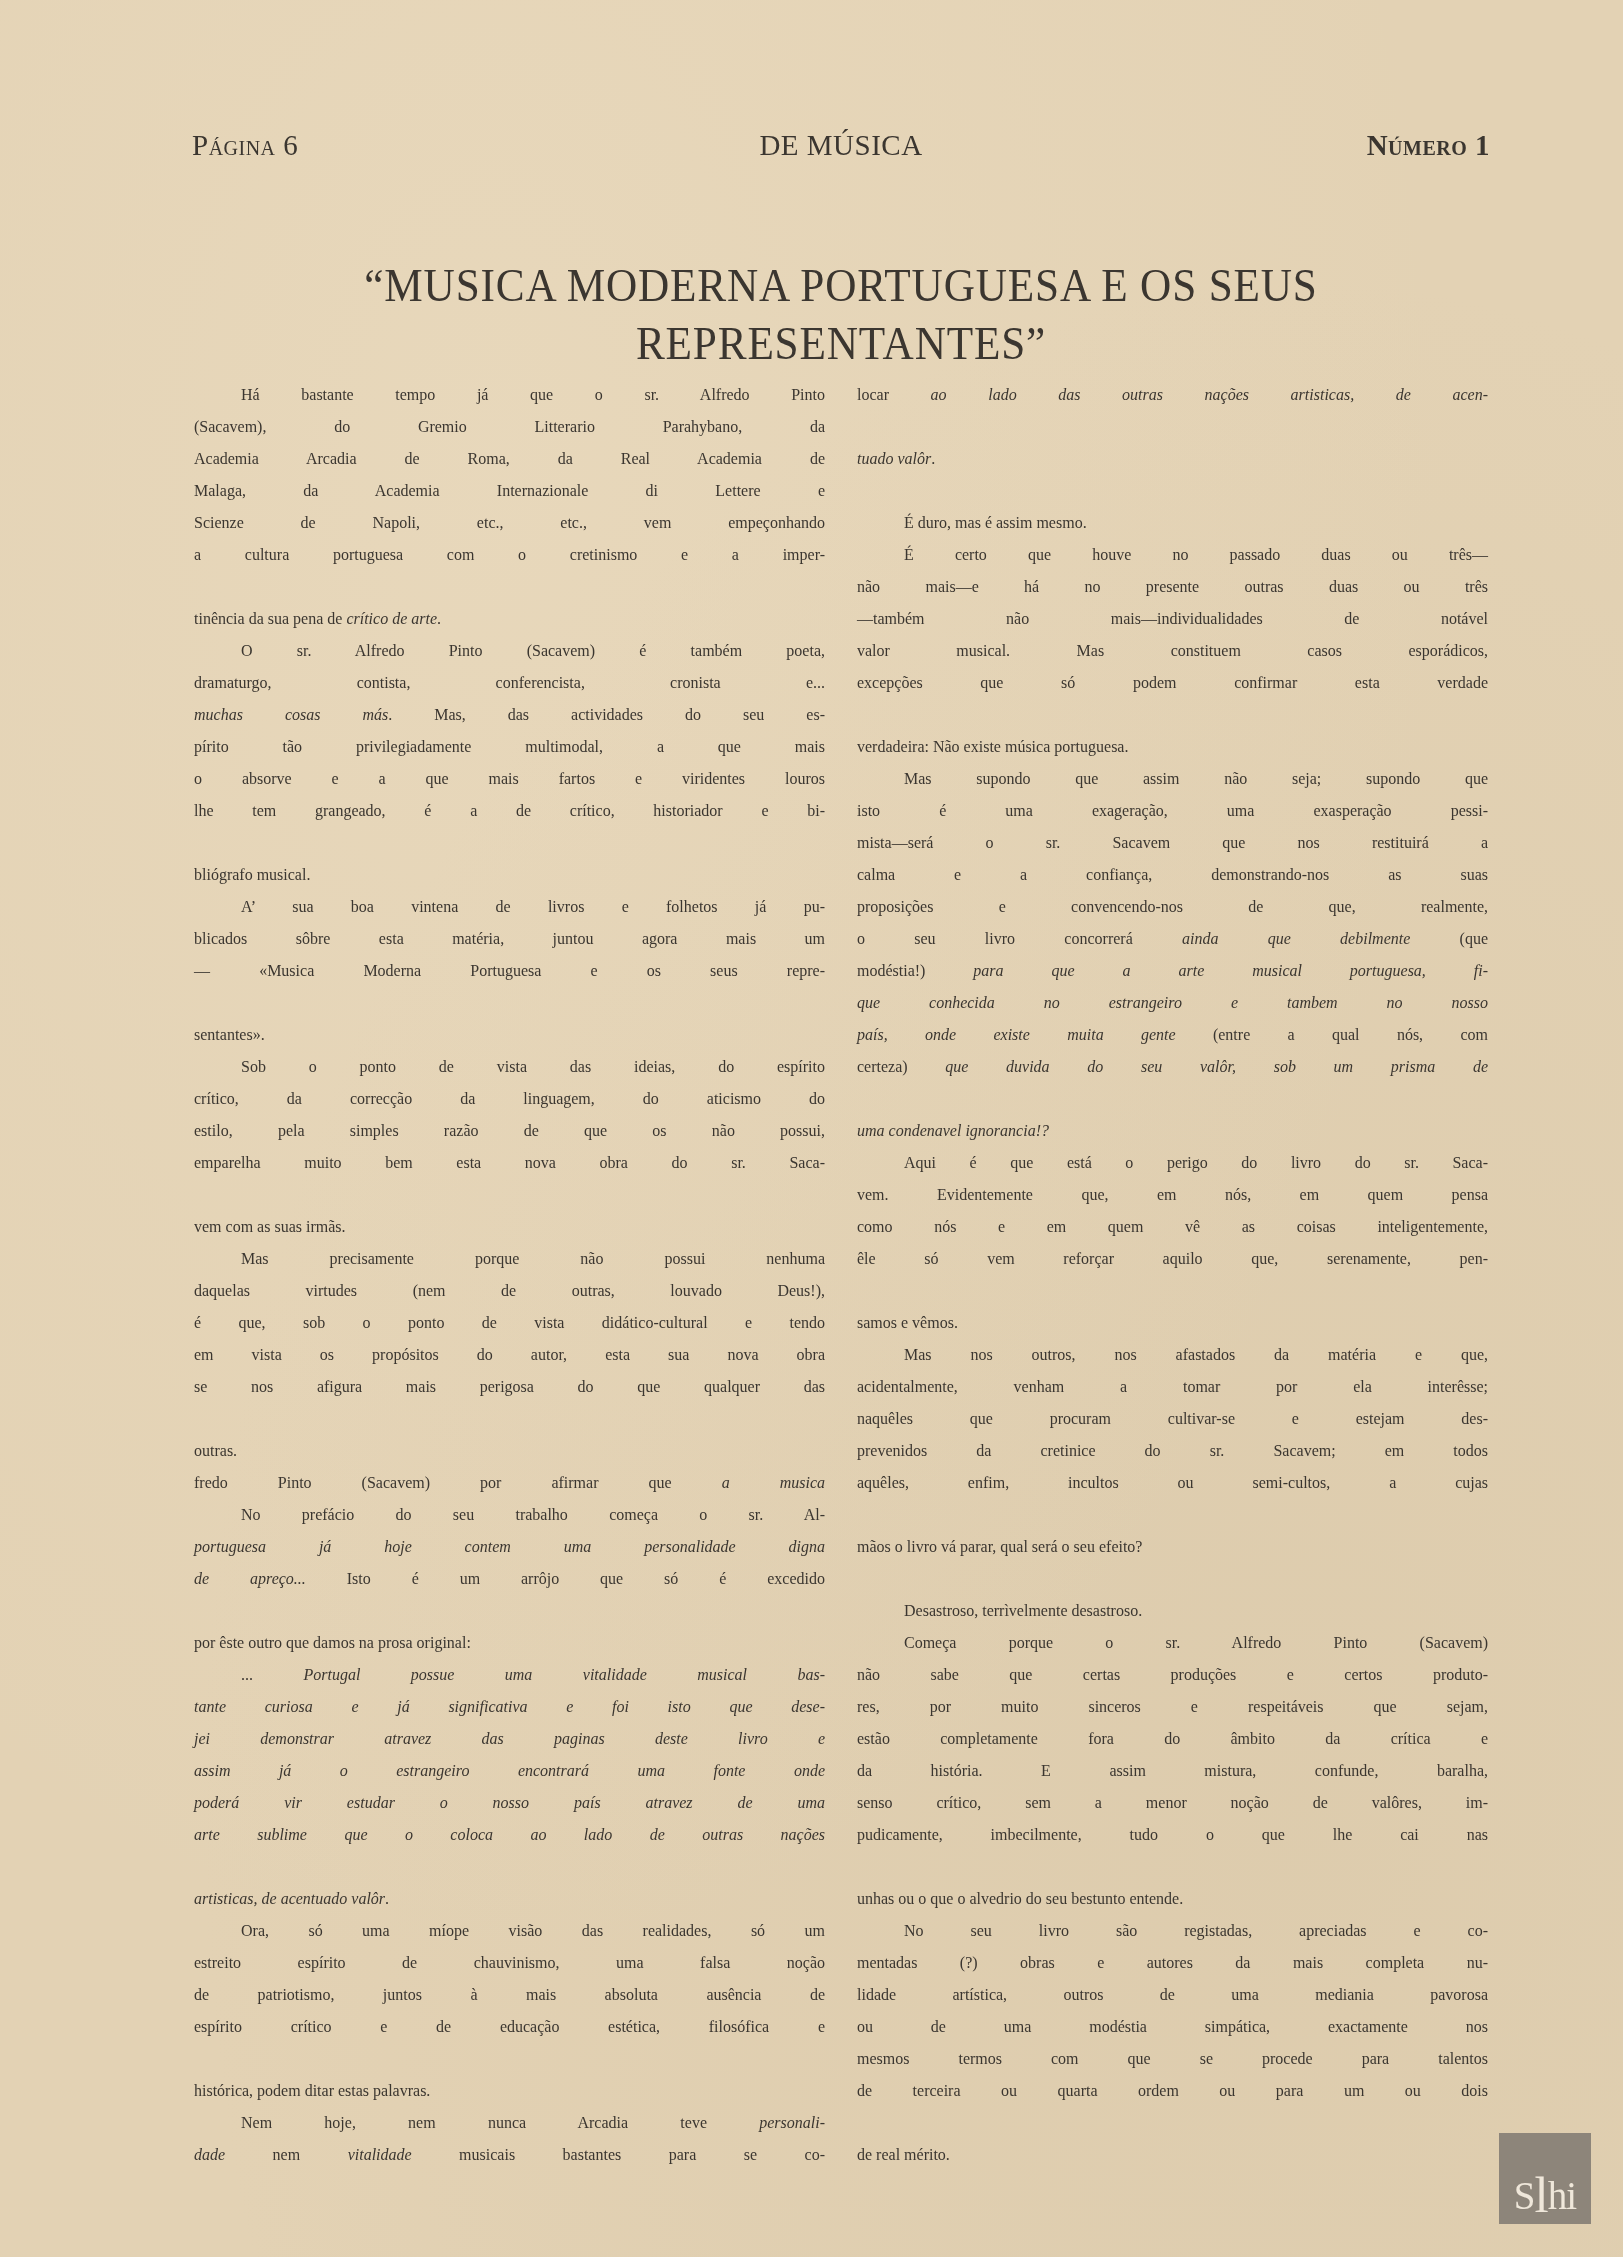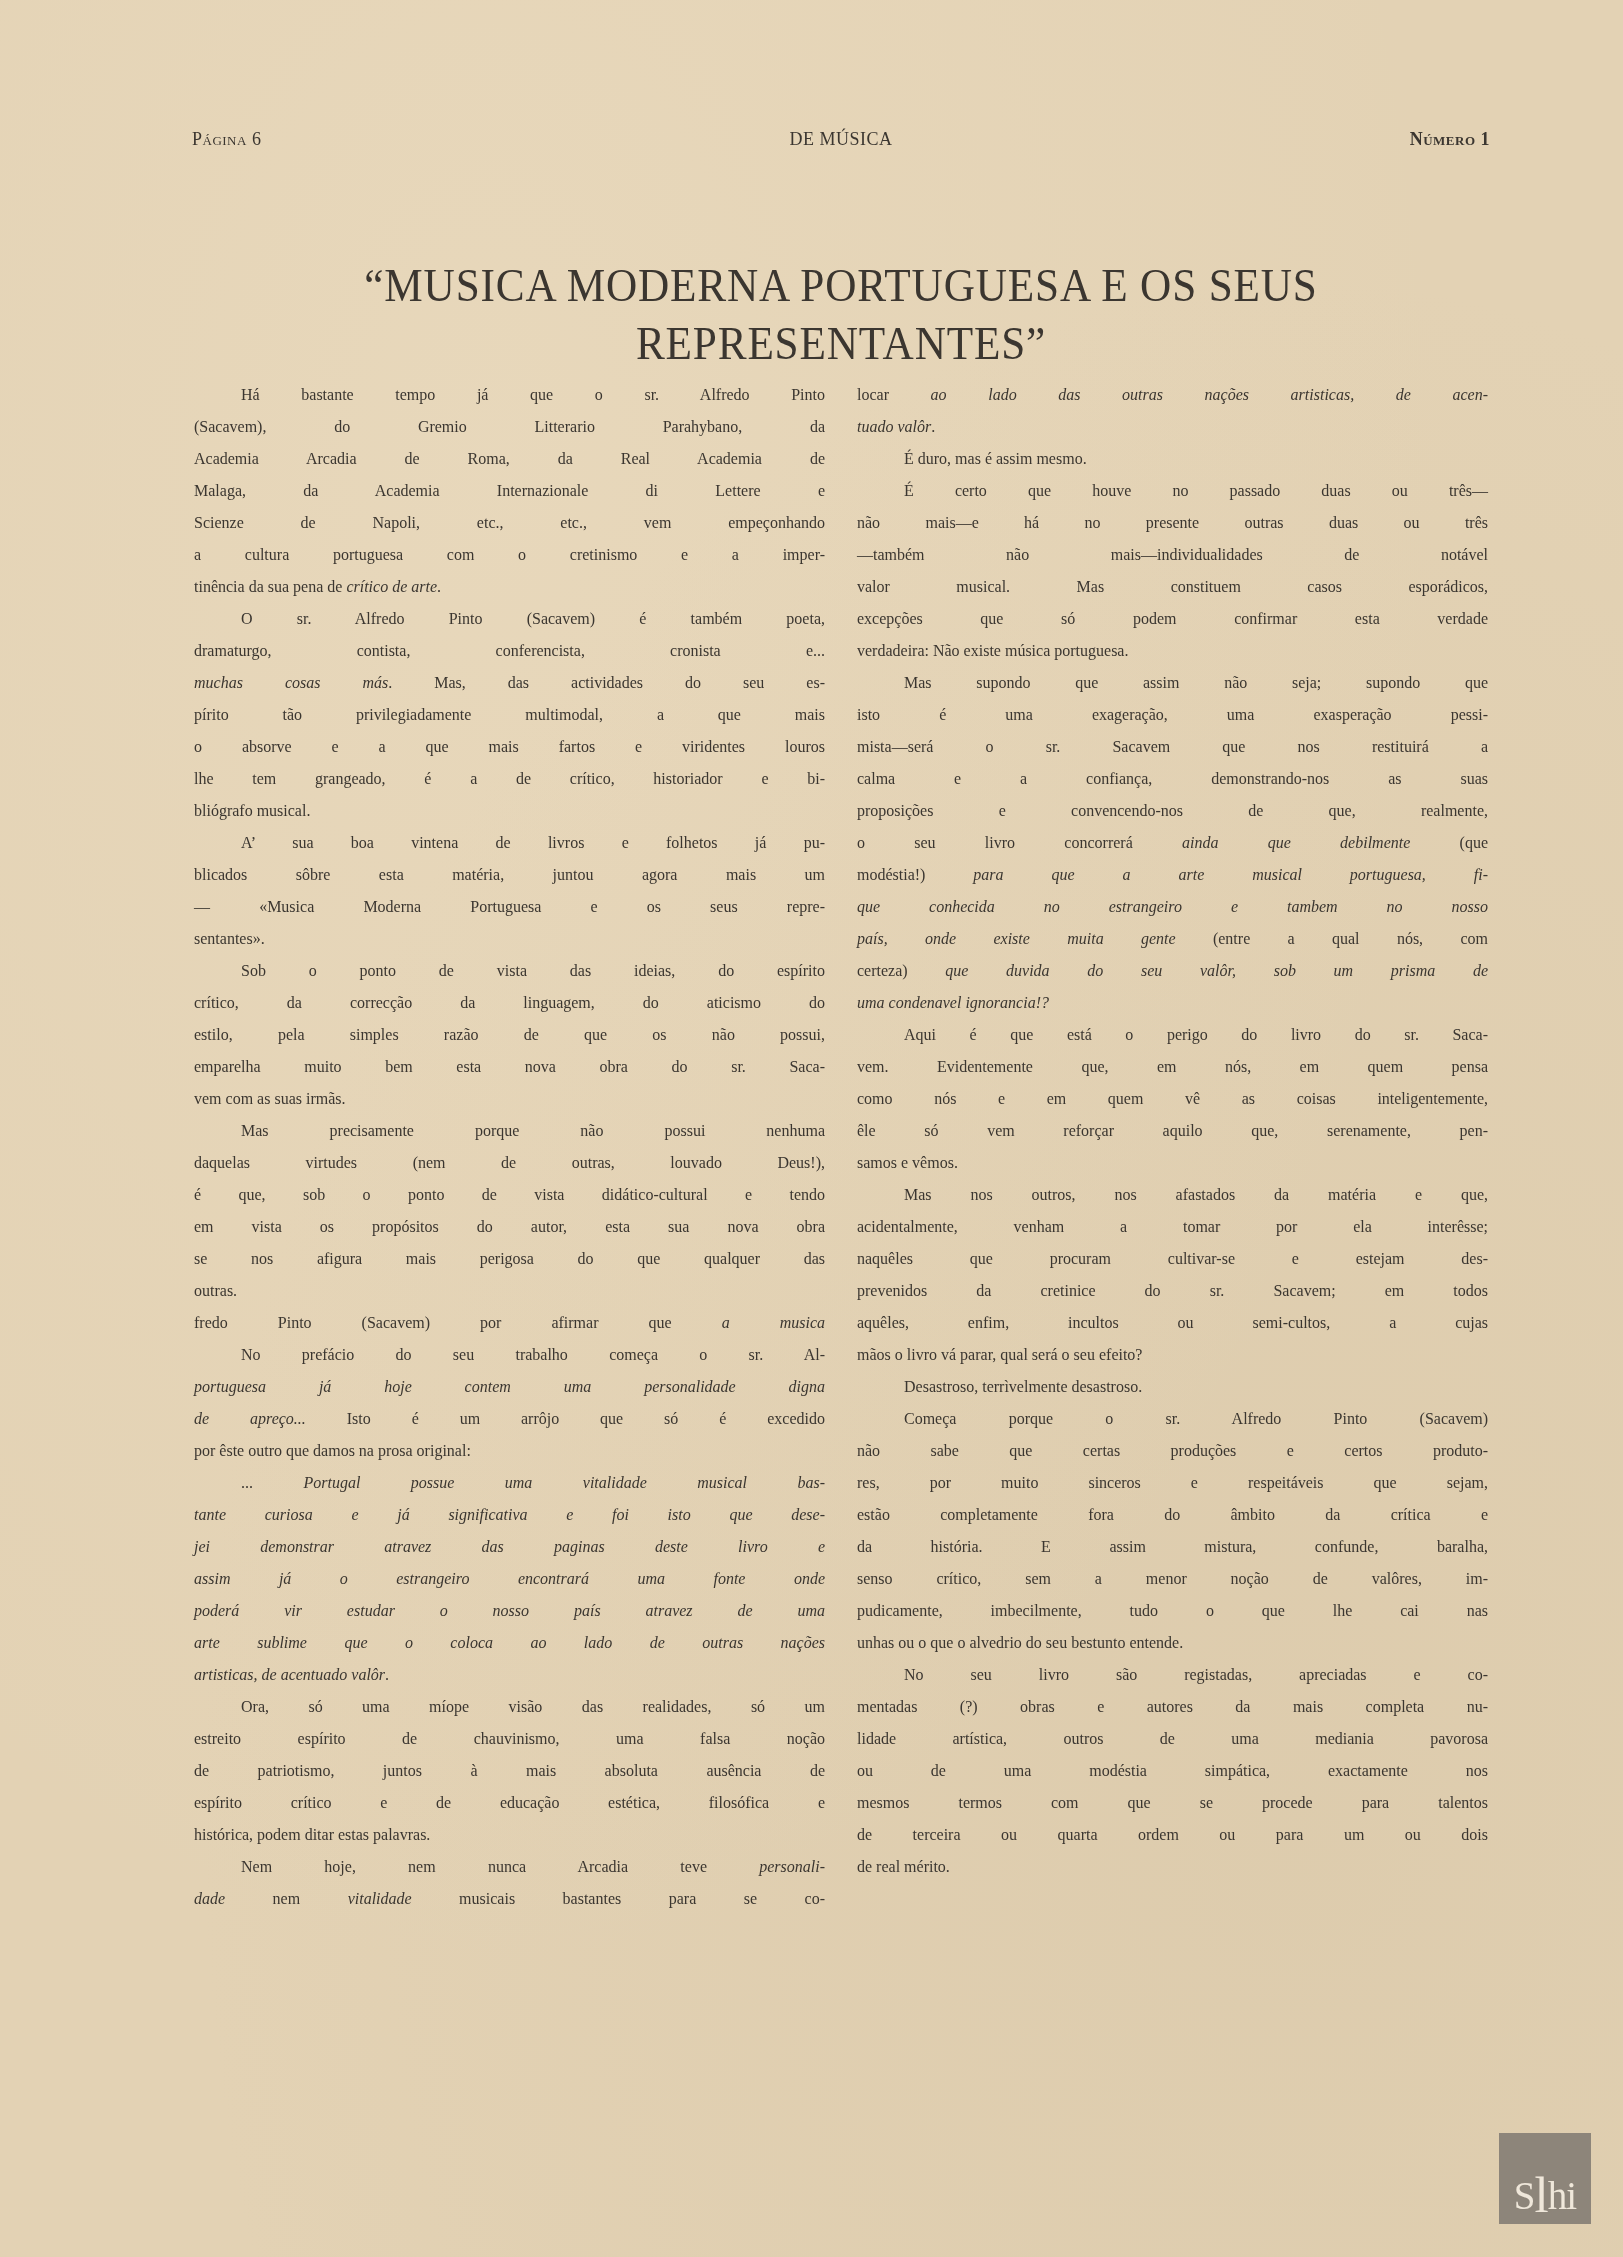--- a/index.html
+++ b/index.html
@@ -18,21 +18,21 @@
       radial-gradient(ellipse at 30% 20%, rgba(240,226,200,0.35), rgba(0,0,0,0) 60%),
       radial-gradient(ellipse at 80% 80%, rgba(210,192,160,0.35), rgba(0,0,0,0) 60%);
     pointer-events: none;
   }
   .running-head {
     position: absolute;
     top: 129px;
     left: 192px;
     width: 1298px;
     height: 37px;
-    font-size: 18px;
+    font-size: 29px;
     letter-spacing: 0.5px;
   }
   .rh-left { position: absolute; left: 0; top: 0; font-variant: small-caps; }
   .rh-center { position: absolute; left: 0; right: 0; top: 0; text-align: center; }
   .rh-right { position: absolute; right: 0; top: 0; font-variant: small-caps; font-weight: bold; }
 
   .title {
     position: absolute;
     top: 225px;
     left: 192px;
@@ -58,21 +58,21 @@
 
   .line {
     display: block;
     height: 32px;
     line-height: 32px;
     white-space: nowrap;
     text-align: justify;
     text-align-last: justify;
     overflow: visible;
   }
-  .line.last { text-align-last: left; }
+  .line.last { text-align-last: left; margin-top: 32px; }
   .line.indent { padding-left: 47px; }
   .it { font-style: italic; }
 
   .badge {
     position: absolute;
     left: 1499px;
     top: 2133px;
     width: 92px;
     height: 91px;
     background: #8d857a;

